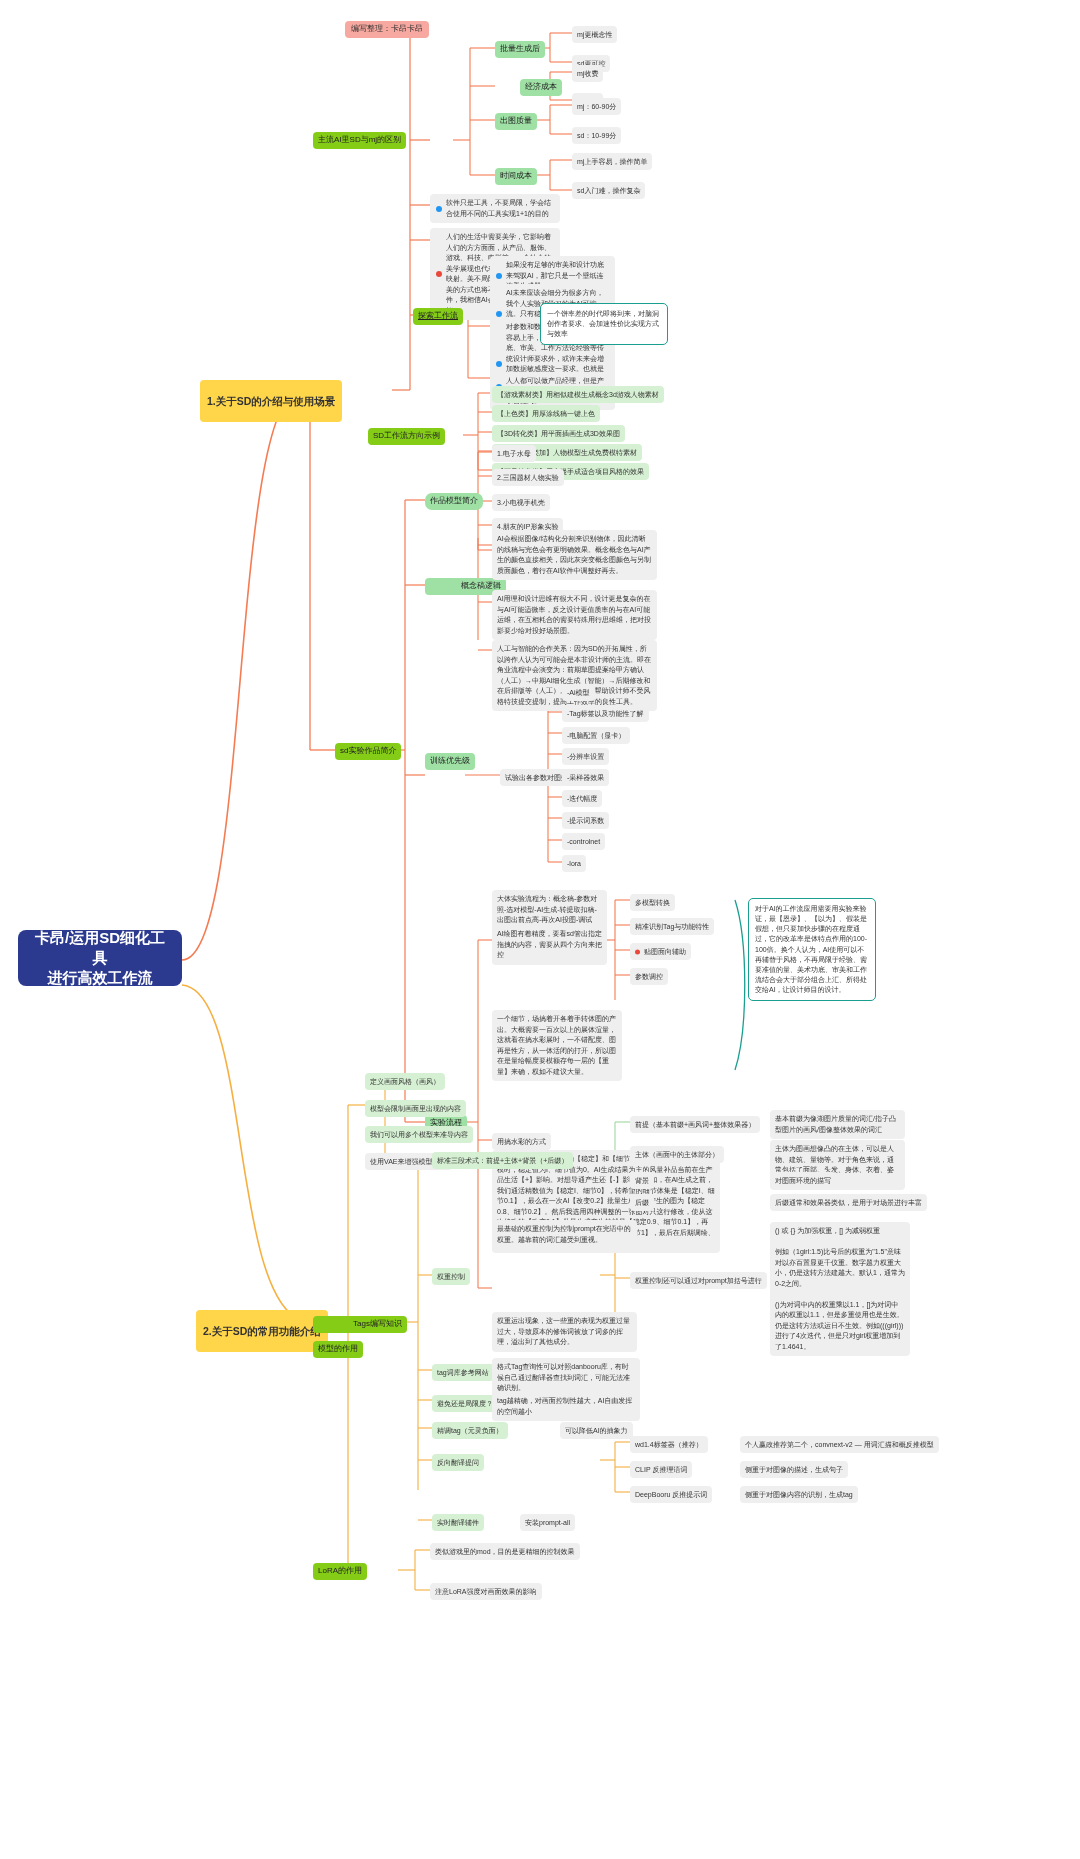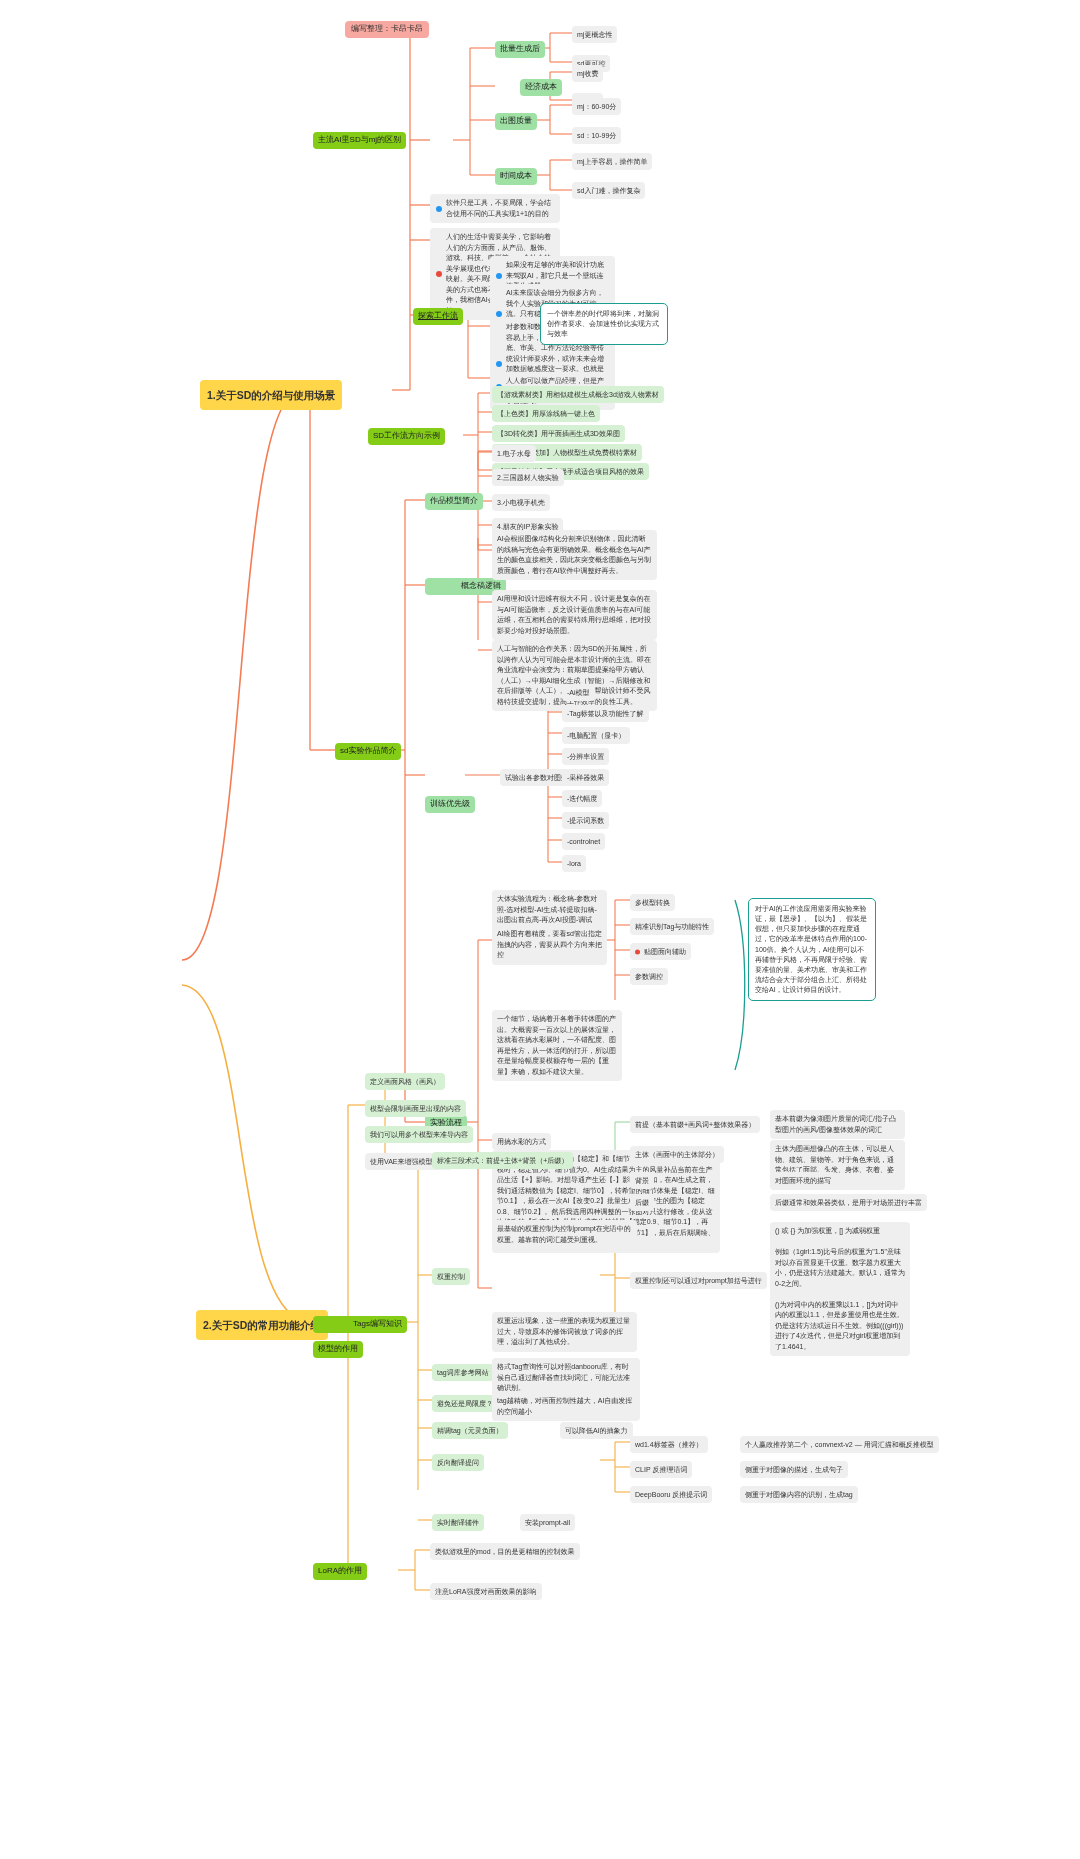--- a/index.html
+++ b/index.html
@@ -2,21 +2,21 @@
 <html><head>
 <meta charset="utf-8">
 <style>
   html,body{margin:0;padding:0;background:#ffffff;}
   body{font-family:"Liberation Sans","DejaVu Sans",sans-serif;}
   #canvas{position:relative;width:1080px;height:1859px;background:#fff;overflow:hidden;}
   svg#edges{position:absolute;left:0;top:0;width:1080px;height:1859px;pointer-events:none;}
   .node{position:absolute;box-sizing:border-box;border-radius:4px;line-height:1.35;}
   .root{background:#2b3a8f;color:#fff;font-size:15px;font-weight:bold;text-align:center;
         border-radius:8px;padding:10px 12px;display:flex;align-items:center;justify-content:center;}
-  .lv1{background:#ffd54a;color:#333;font-size:10.5px;font-weight:bold;padding:8px 7px;white-space:nowrap;}
+  .lv1{background:#ffd54a;color:#333;font-size:10.5px;font-weight:bold;padding:14px 7px;white-space:nowrap;}
   .lv2blue{background:#84cc16;color:#222;font-size:8px;padding:3px 5px;white-space:nowrap;}
   .lv2green{background:#9fe0a5;color:#222;font-size:8px;padding:3px 5px;white-space:nowrap;}
   .lv2pink{background:#f7a8a0;color:#333;font-size:8px;padding:3px 6px;white-space:nowrap;}
   .gray{background:#efefef;color:#333;font-size:7px;padding:4px 5px;}
   .gray.nw{white-space:nowrap;}
   .greenlt{background:#d6f0d3;color:#333;font-size:7px;padding:4px 5px;}
   .greenlt.nw{white-space:nowrap;}
   .bulleted{padding-left:16px;}
   .dot{position:absolute;left:6px;top:50%;transform:translateY(-50%);width:6px;height:6px;border-radius:50%;}
   .dot.blue{background:#2196f3;}
@@ -232,20 +232,23 @@
       <path d="M415,1550 L430,1550"></path>
       <path d="M415,1590 L430,1590"></path>
     </g>
 
     <g fill="none" stroke="#1a9e8f" stroke-width="1.3">
       <path d="M520,258 C532,280 532,340 520,362"></path>
       <path d="M735,900 C748,940 748,1030 735,1070"></path>
     </g>
   </svg>
 
+  <div class="node root" style="left:18px;top:930px;width:164px;height:56px;">
+    <span id="rootlabel">卡昂/运用SD细化工具<br>进行高效工作流</span>
+  </div>
 
   <div class="node lv2pink" style="left:345px;top:21px;">编写整理：卡昂卡昂</div>
 
   <div class="node lv1" style="left:200px;top:380px;">1.关于SD的介绍与使用场景</div>
 
   <div class="node lv2blue" style="left:313px;top:132px;">主流AI里SD与mj的区别</div>
 
   <div class="node lv2green" style="left:495px;top:41px;">批量生成后</div>
   <div class="node gray nw" style="left:572px;top:26px;">mj更概念性</div>
   <div class="node gray nw" style="left:572px;top:55px;">sd更可控</div>
@@ -295,33 +298,33 @@
 
   <div class="node lv2blue" style="left:368px;top:428px;">SD工作流方向示例</div>
   <div class="node greenlt nw" style="left:492px;top:386px;">【游戏素材类】用相似建模生成概念3d游戏人物素材</div>
   <div class="node greenlt nw" style="left:492px;top:405px;">【上色类】用厚涂线稿一键上色</div>
   <div class="node greenlt nw" style="left:492px;top:425px;">【3D转化类】用平面插画生成3D效果图</div>
   <div class="node greenlt nw" style="left:492px;top:444px;">【人物模拟类加】人物模型生成免费模特素材</div>
   <div class="node greenlt nw" style="left:492px;top:463px;">【画风转化类】用商漫手成适合项目风格的效果</div>
 
   <div class="node lv2blue" style="left:335px;top:743px;">sd实验作品简介</div>
 
-  <div class="node lv2green" style="left:425px;top:493px;">作品模型简介</div>
+  <div class="node lv2green" style="left:425px;top:493px;border-radius:7px;">作品模型简介</div>
   <div class="node gray nw" style="left:492px;top:445px;">1.电子水母</div>
   <div class="node gray nw" style="left:492px;top:469px;">2.三国题材人物实验</div>
   <div class="node gray nw" style="left:492px;top:494px;">3.小电视手机壳</div>
   <div class="node gray nw" style="left:492px;top:518px;">4.朋友的IP形象实验</div>
   <div class="node gray nw" style="left:492px;top:543px;">5.卡通人物3D形象实验</div>
 
   <div class="node lv2green" style="left:425px;top:578px;padding-left:36px;">概念稿逻辑</div>
   <div class="node gray para" style="left:492px;top:530px;width:165px;">AI会根据图像/结构化分割来识别物体，因此清晰的线稿与完色会有更明确效果。概念概念色与AI产生的颜色直接相关，因此灰突变概念图颜色与另制质面颜色，着行在AI软件中调整好再去。</div>
   <div class="node gray para" style="left:492px;top:590px;width:165px;">AI用理和设计思维有很大不同，设计更是复杂的在与AI可能适微率，反之设计更值质率的与在AI可能运维，在互相耗合的需要特殊用行思维维，把对投影要少给对投好场景图。</div>
   <div class="node gray para" style="left:492px;top:640px;width:165px;">人工与智能的合作关系：因为SD的开拓属性，所以跨作人认为可可能会是本非设计师的主流。即在角业流程中会演变为：前期草图提案给甲方确认（人工）→中期AI细化生成（智能）→后期修改和在后排版等（人工）。使AI成为帮助设计师不受风格特技提交提制，提高工作效率的良性工具。</div>
 
-  <div class="node lv2green" style="left:425px;top:796px;text-align:right;">训练优先级</div>
+  <div class="node lv2green" style="left:425px;top:753px;text-align:right;">训练优先级</div>
   <div class="node gray nw" style="left:500px;top:769px;">试验出各参数对图效果权重</div>
   <div class="node gray nw" style="left:562px;top:684px;">-Ai模型</div>
   <div class="node gray nw" style="left:562px;top:705px;">-Tag标签以及功能性了解</div>
   <div class="node gray nw" style="left:562px;top:727px;">-电脑配置（显卡）</div>
   <div class="node gray nw" style="left:562px;top:748px;">-分辨率设置</div>
   <div class="node gray nw" style="left:562px;top:769px;">-采样器效果</div>
   <div class="node gray nw" style="left:562px;top:790px;">-迭代幅度</div>
   <div class="node gray nw" style="left:562px;top:812px;">-提示词系数</div>
   <div class="node gray nw" style="left:562px;top:833px;">-controlnet</div>
   <div class="node gray nw" style="left:562px;top:855px;">-lora</div>

